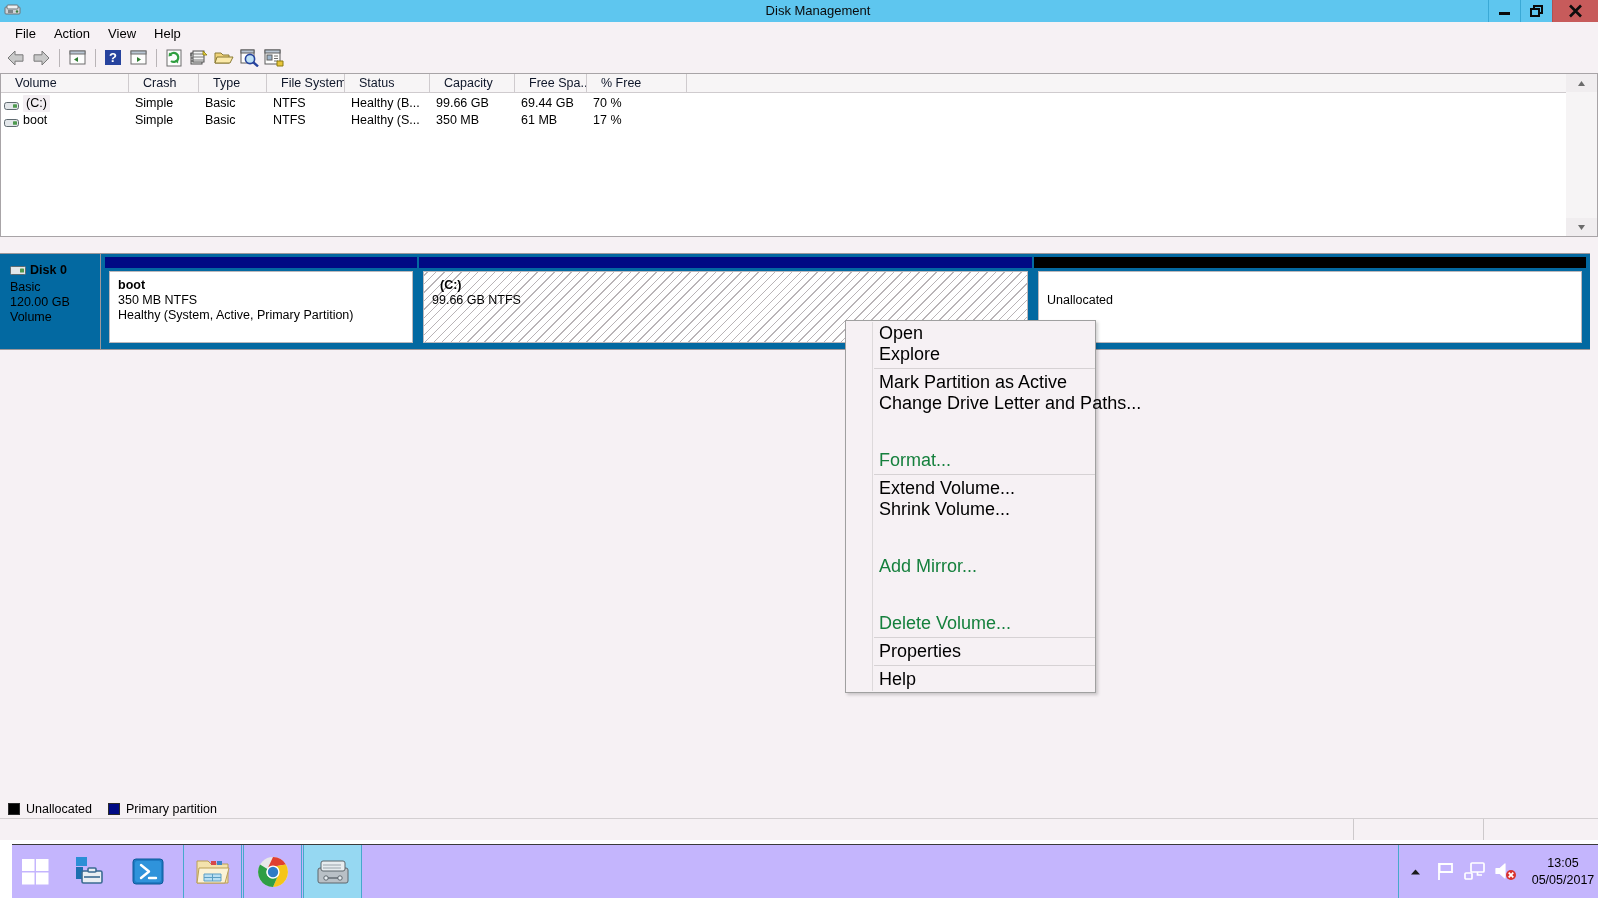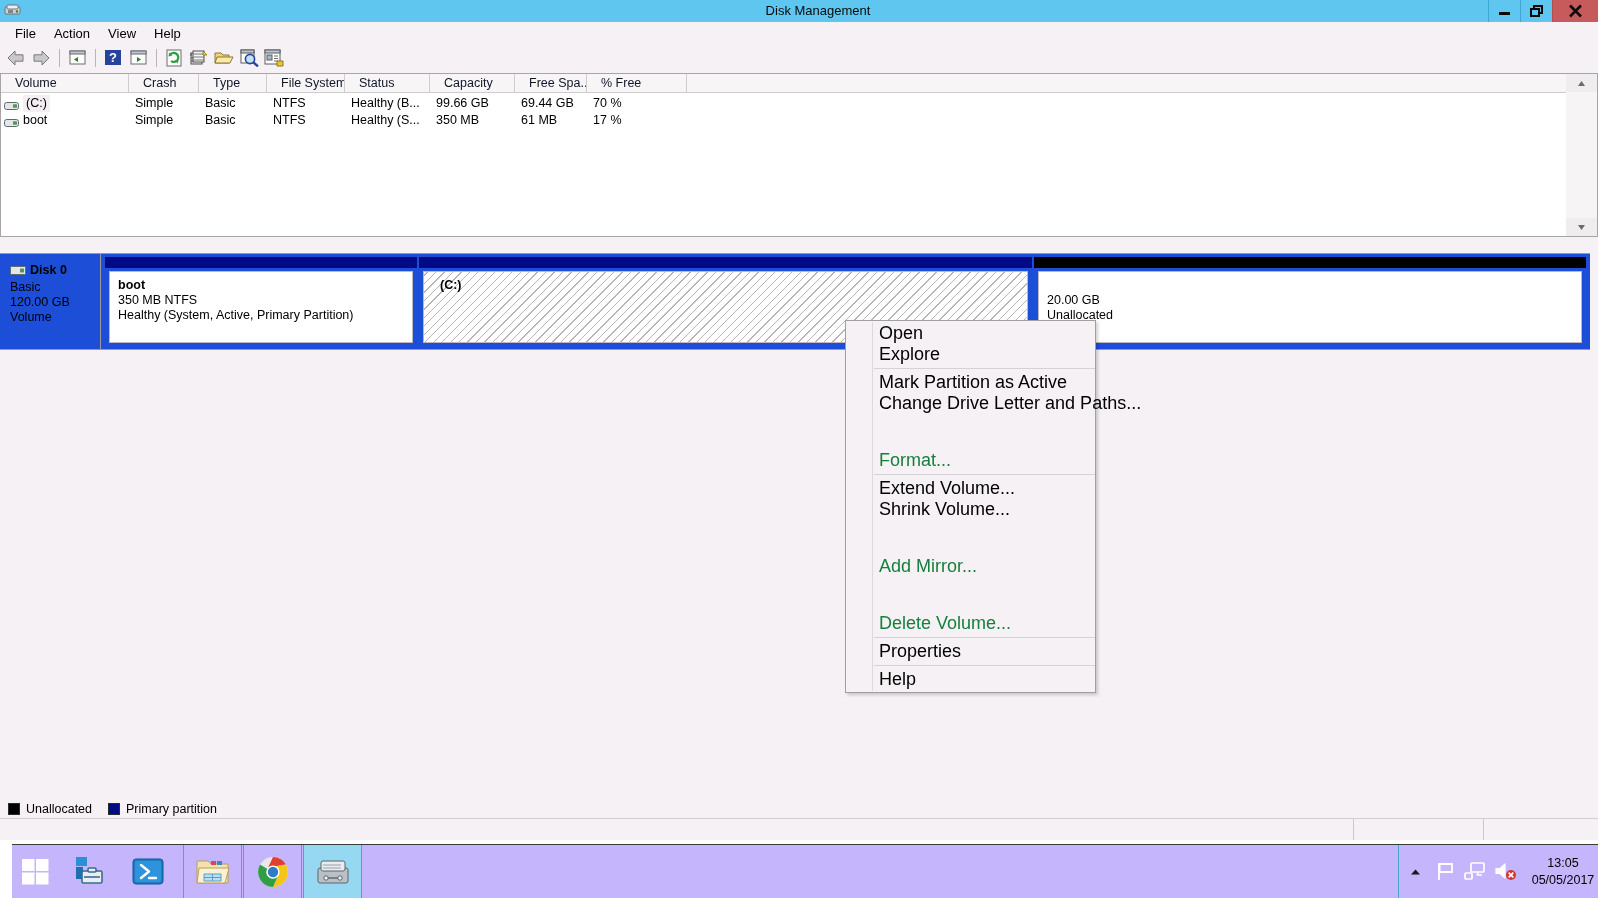--- a/index.html
+++ b/index.html
@@ -220,21 +220,21 @@
     background: #f6f1f4;
   }
   #disk0-strip {
     position: absolute;
     left: 0; top: 8px;
     width: 1590px;
     height: 97px;
     border-top: 1px solid #9d989b;
     border-bottom: 1px solid #9d989b;
     box-sizing: border-box;
-    background: #1d4ed8;
+    background: #0369a1;
   }
   #disk-info {
     position: absolute;
     left: 0; top: 0;
     width: 101px;
     height: 95px;
     border-right: 1px solid #9d989b;
     box-sizing: border-box;
     padding: 9px 0 0 10px;
   }
@@ -655,28 +655,28 @@
           <div class="part-line bold">boot</div>
           <div class="part-line">350 MB NTFS</div>
           <div class="part-line">Healthy (System, Active, Primary Partition)</div>
         </div>
       </div>
 
       <div class="part" style="left:419px; width:613px;">
         <div class="part-bar primary"></div>
         <div class="part-body hatched">
           <div class="part-line bold" style="padding-left:8px;">(C:)</div>
+          <div class="part-line">99.66 GB NTFS</div>
         </div>
       </div>
 
       <div class="part" style="left:1034px; width:552px;">
         <div class="part-bar unalloc"></div>
         <div class="part-body">
           <div class="part-line" style="height:15px;"></div>
-          <div class="part-line">20.00 GB</div>
           <div class="part-line">Unallocated</div>
         </div>
       </div>
     </div>
   </div>
 
   <div id="legend">
     <div class="legend-entry">
       <span class="legend-swatch" style="background:#000000"></span>
       <span>Unallocated</span>

